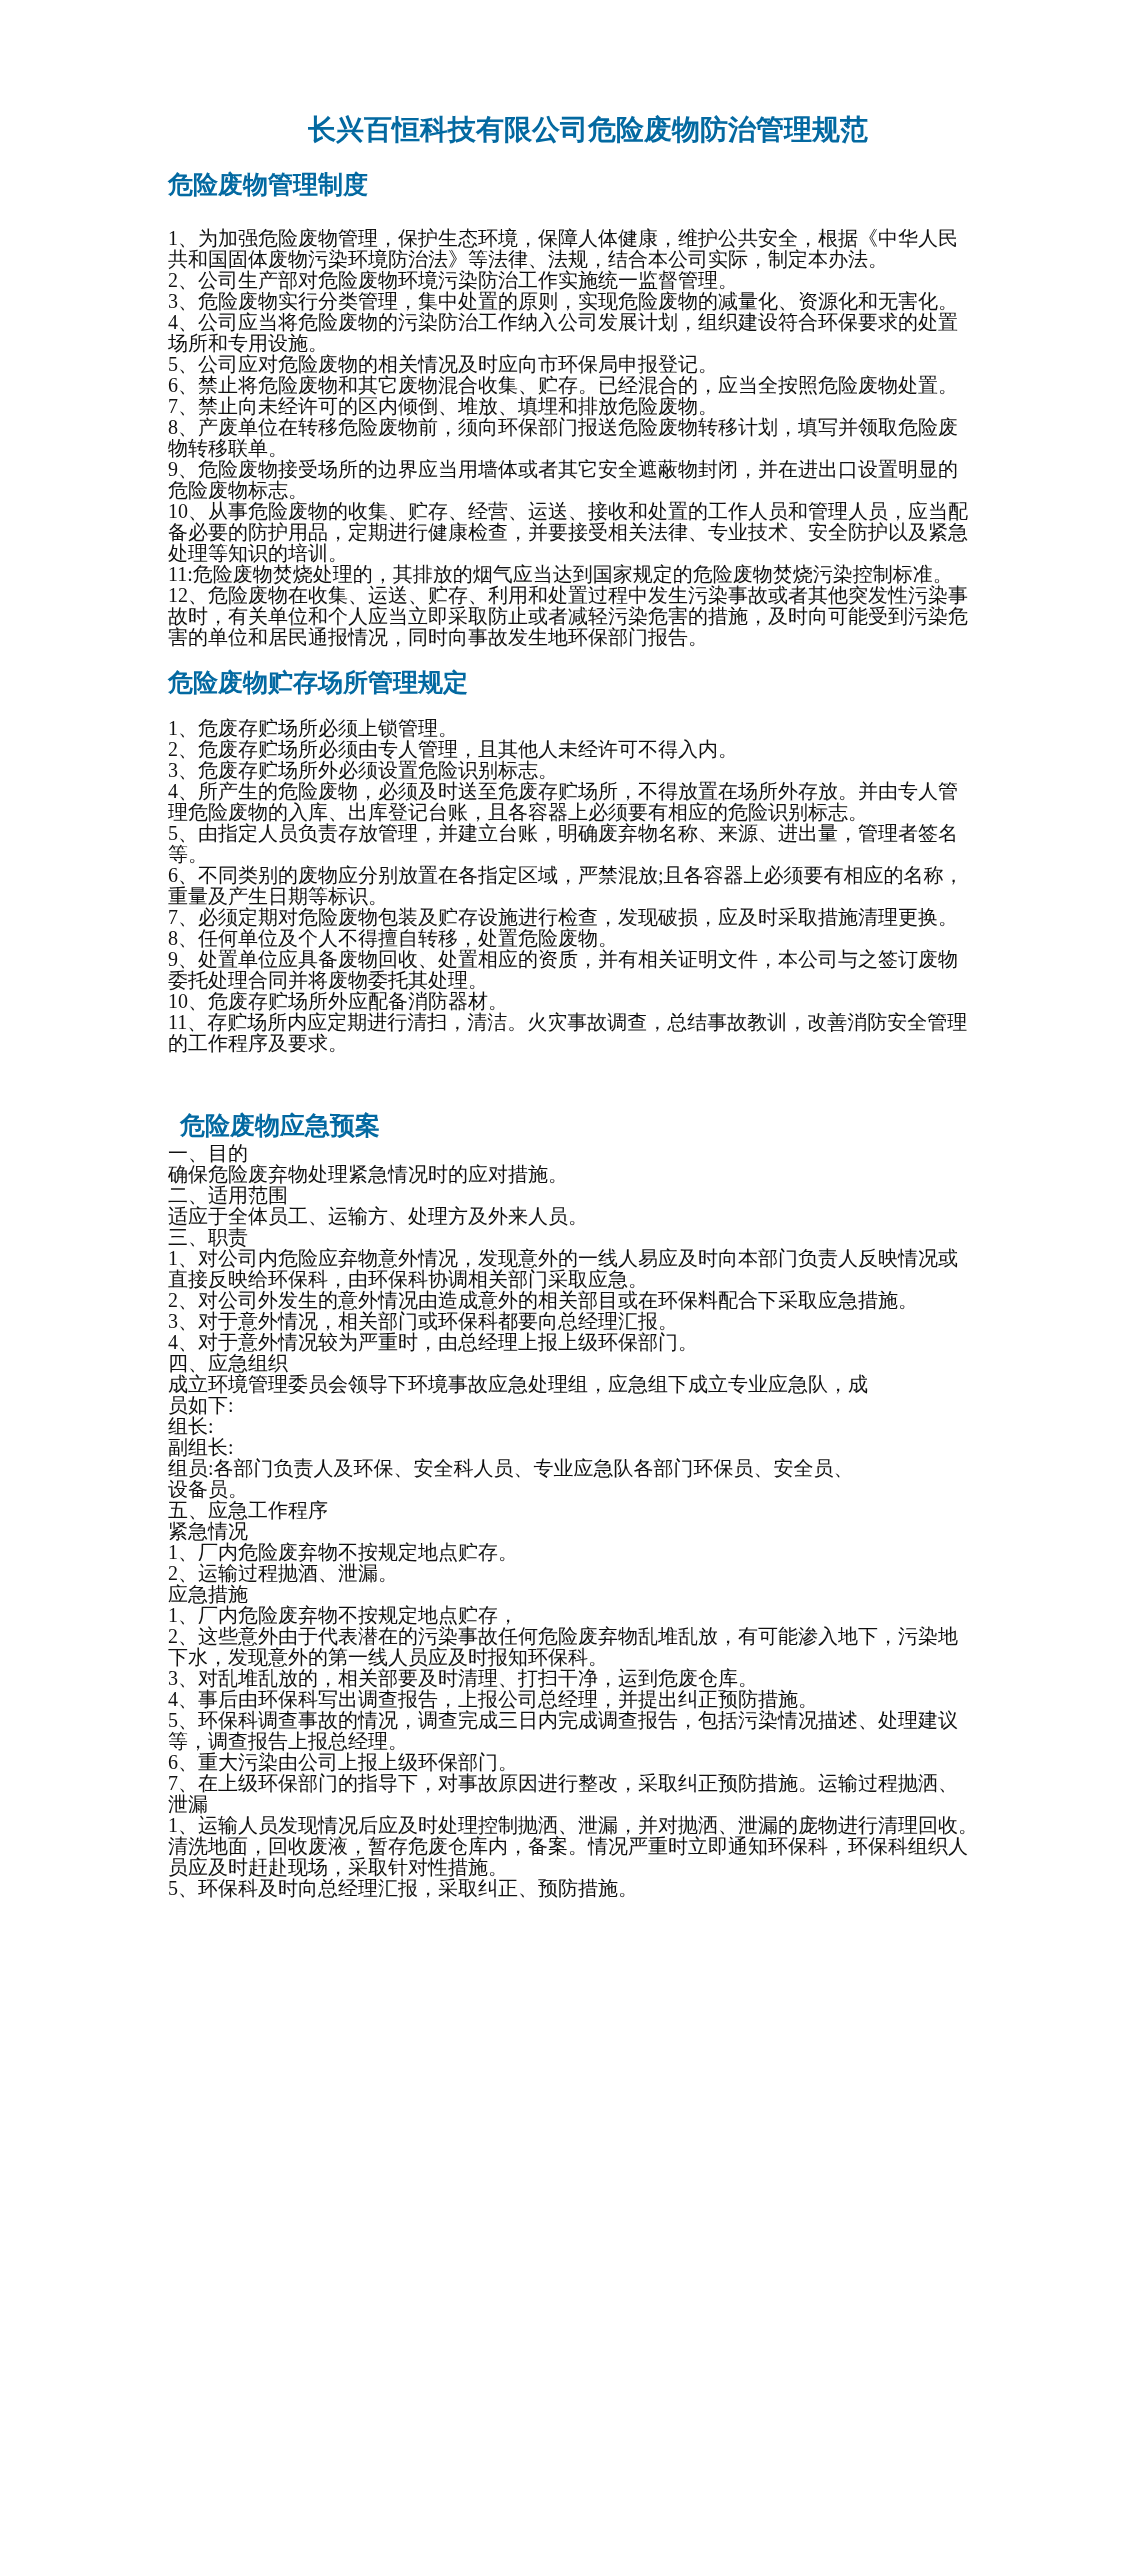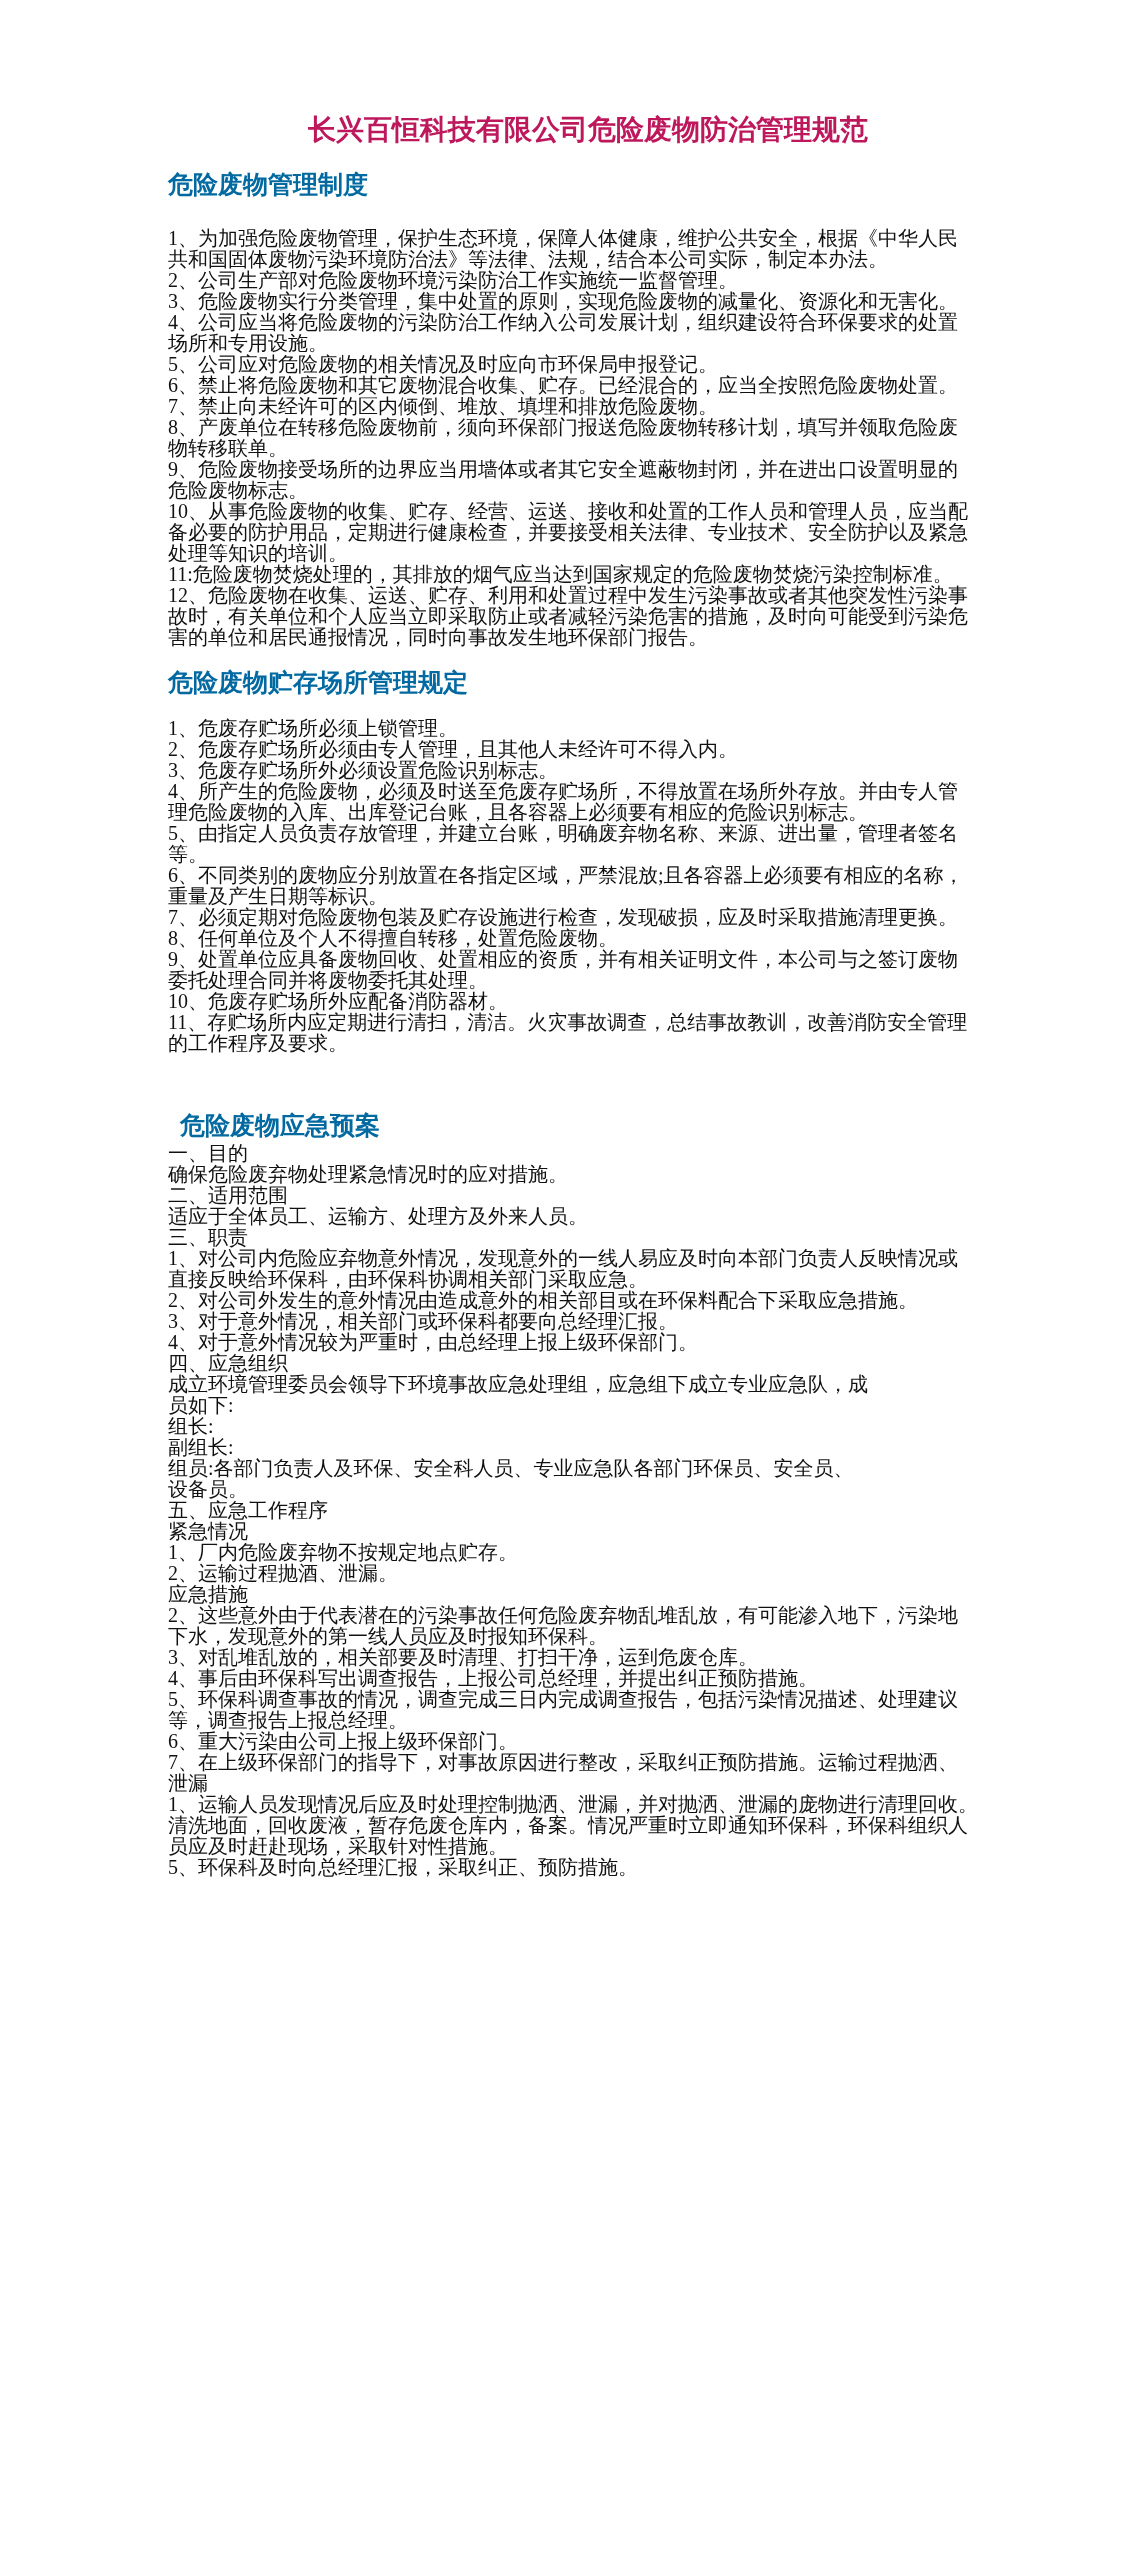--- a/index.html
+++ b/index.html
@@ -17,21 +17,21 @@
     font-family: "Liberation Serif", serif;
     overflow: hidden;
     box-sizing: border-box;
     padding: 113px 117px 0 168px;
   }
   .doc-title {
     font-size: 28px;
     font-weight: bold;
     line-height: 34px;
     text-align: center;
-    color: #be185d;
+    color: #0369a1;
     margin: 0 0 21px 0;
   }
   .section-heading {
     font-size: 25px;
     font-weight: bold;
     line-height: 34px;
     color: #0369a1;
     margin: 0;
   }
   .section-1 .section-heading { margin: 21px 0 25.5px 0; }
@@ -113,20 +113,21 @@
 员如下:</p>
     <p class="doc-paragraph">组长:</p>
     <p class="doc-paragraph">副组长:</p>
     <p class="doc-paragraph">组员:各部门负责人及环保、安全科人员、专业应急队各部门环保员、安全员、
 设备员。</p>
     <p class="doc-paragraph">五、应急工作程序</p>
     <p class="doc-paragraph">紧急情况</p>
     <p class="doc-paragraph">1、厂内危险废弃物不按规定地点贮存。</p>
     <p class="doc-paragraph">2、运输过程抛酒、泄漏。</p>
     <p class="doc-paragraph">应急措施</p>
+    <p class="doc-paragraph">1、厂内危险废弃物不按规定地点贮存，</p>
     <p class="doc-paragraph">2、这些意外由于代表潜在的污染事故任何危险废弃物乱堆乱放，有可能渗入地下，污染地
 下水，发现意外的第一线人员应及时报知环保科。</p>
     <p class="doc-paragraph">3、对乱堆乱放的，相关部要及时清理、打扫干净，运到危废仓库。</p>
     <p class="doc-paragraph">4、事后由环保科写出调查报告，上报公司总经理，并提出纠正预防措施。</p>
     <p class="doc-paragraph">5、环保科调查事故的情况，调查完成三日内完成调查报告，包括污染情况描述、处理建议
 等，调查报告上报总经理。</p>
     <p class="doc-paragraph">6、重大污染由公司上报上级环保部门。</p>
     <p class="doc-paragraph">7、在上级环保部门的指导下，对事故原因进行整改，采取纠正预防措施。运输过程抛洒、
 泄漏</p>
     <p class="doc-paragraph">1、运输人员发现情况后应及时处理控制抛洒、泄漏，并对抛洒、泄漏的庞物进行清理回收。

